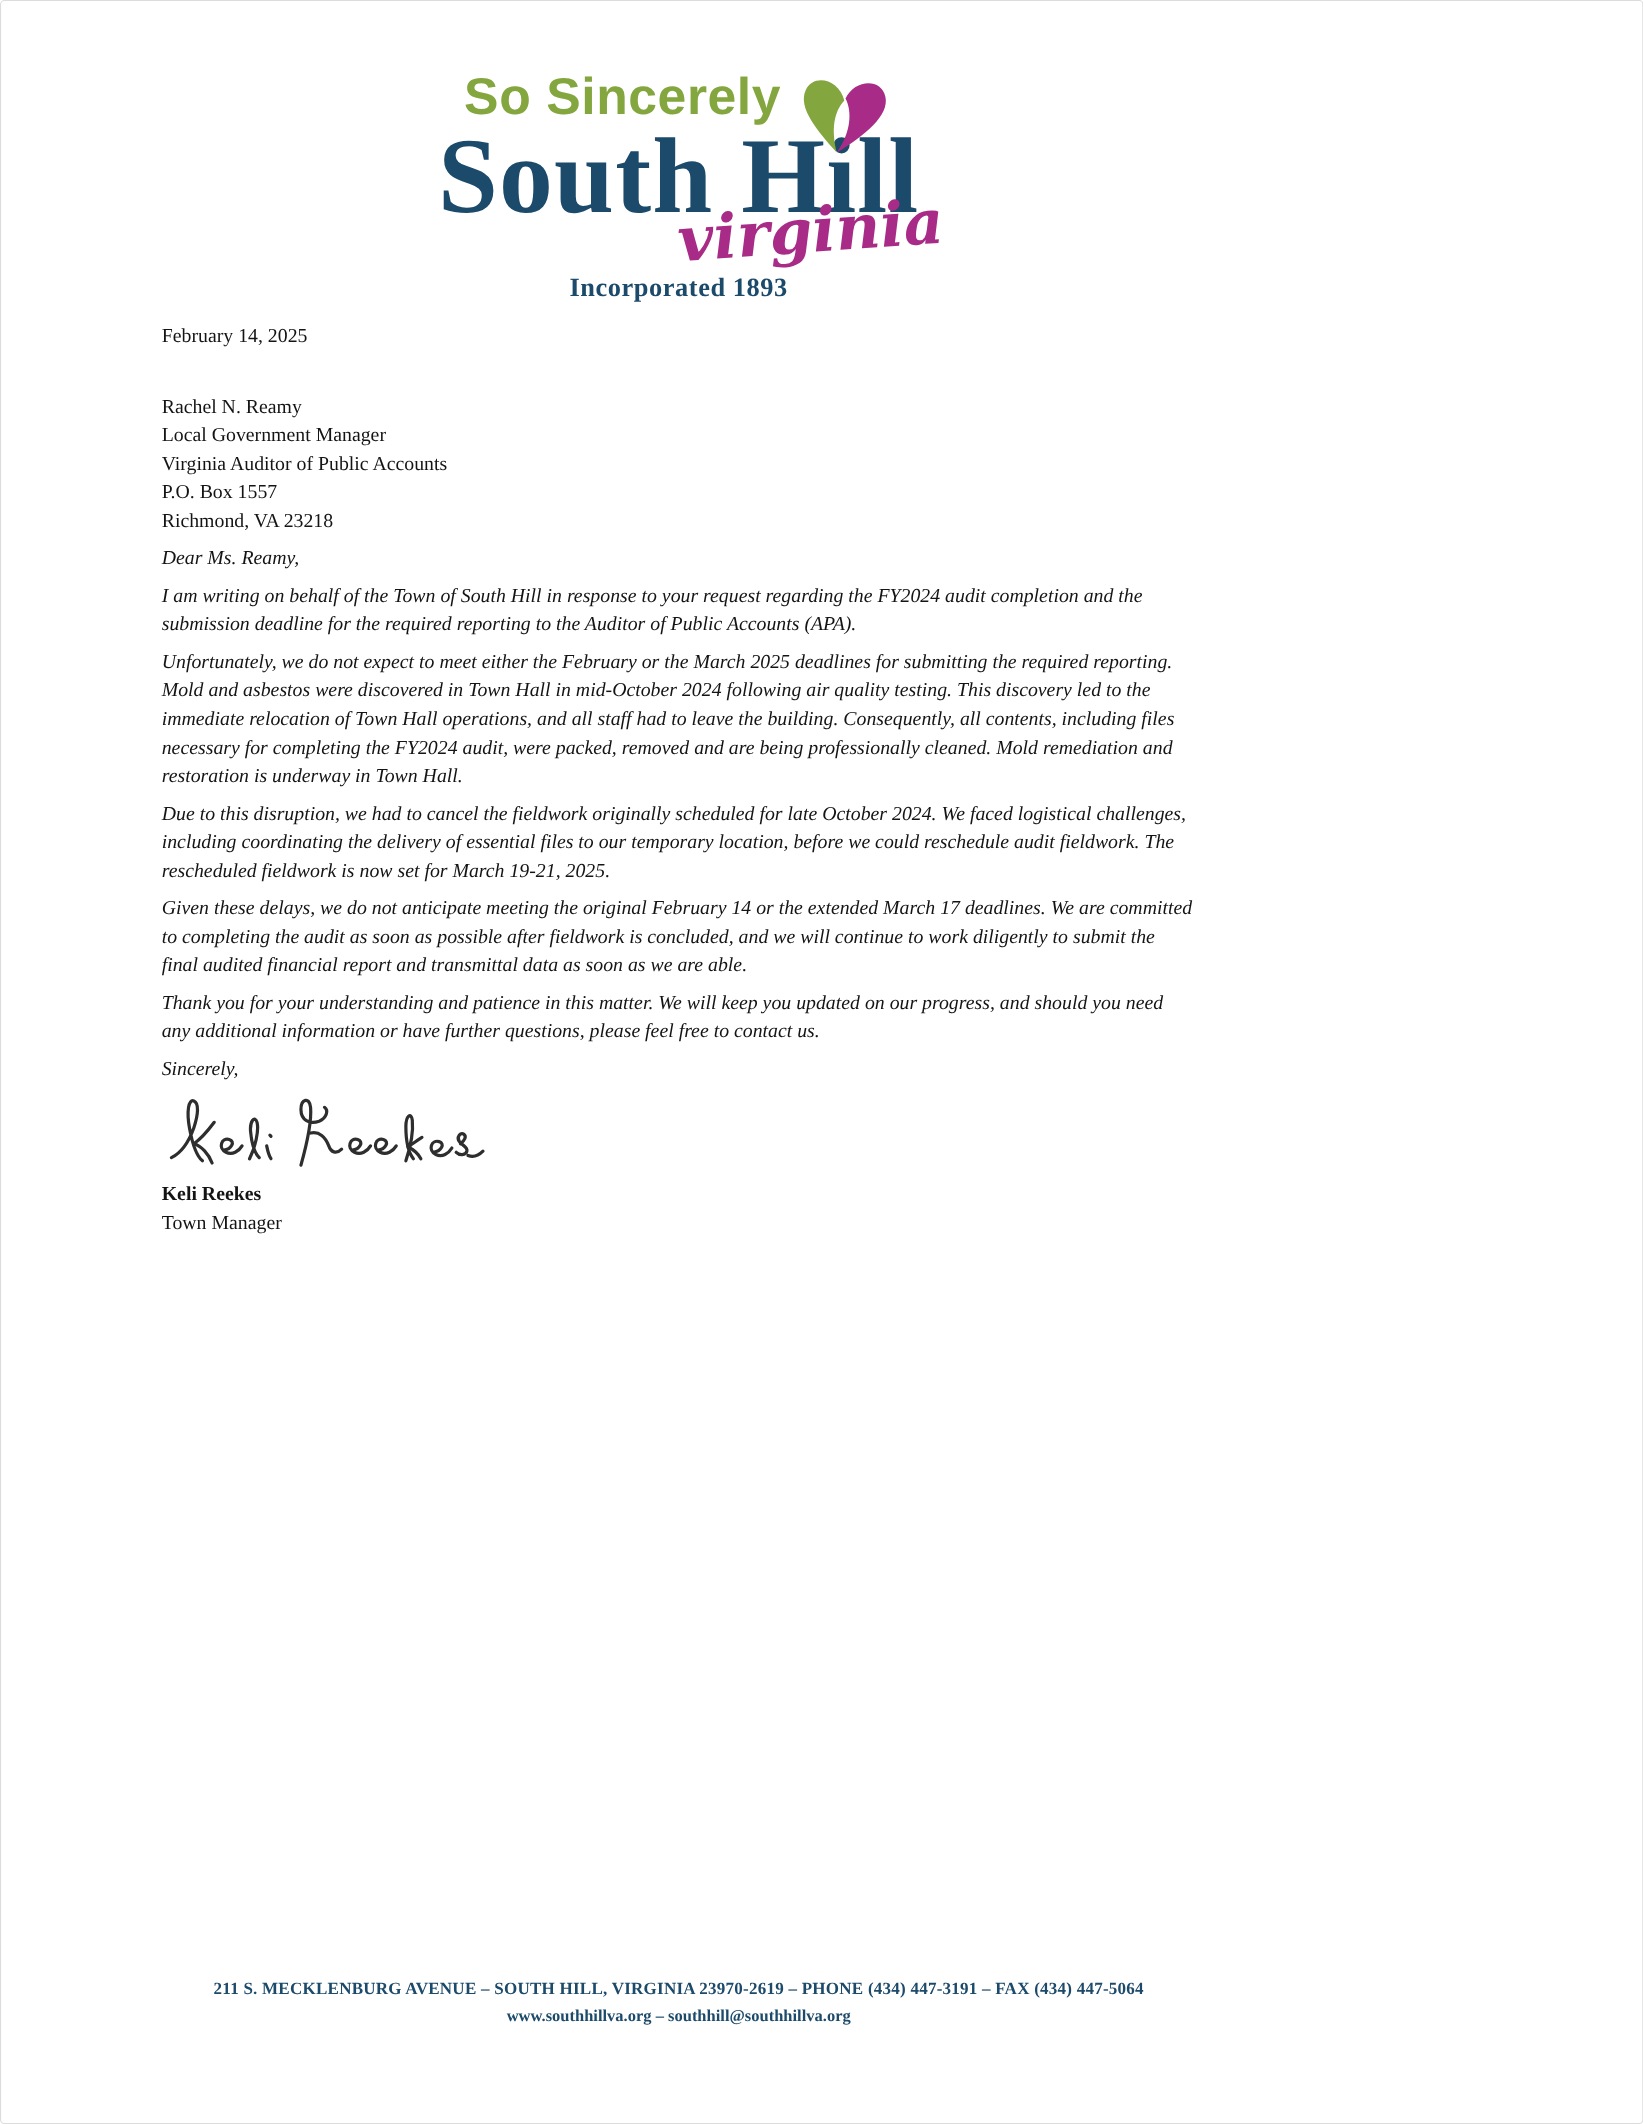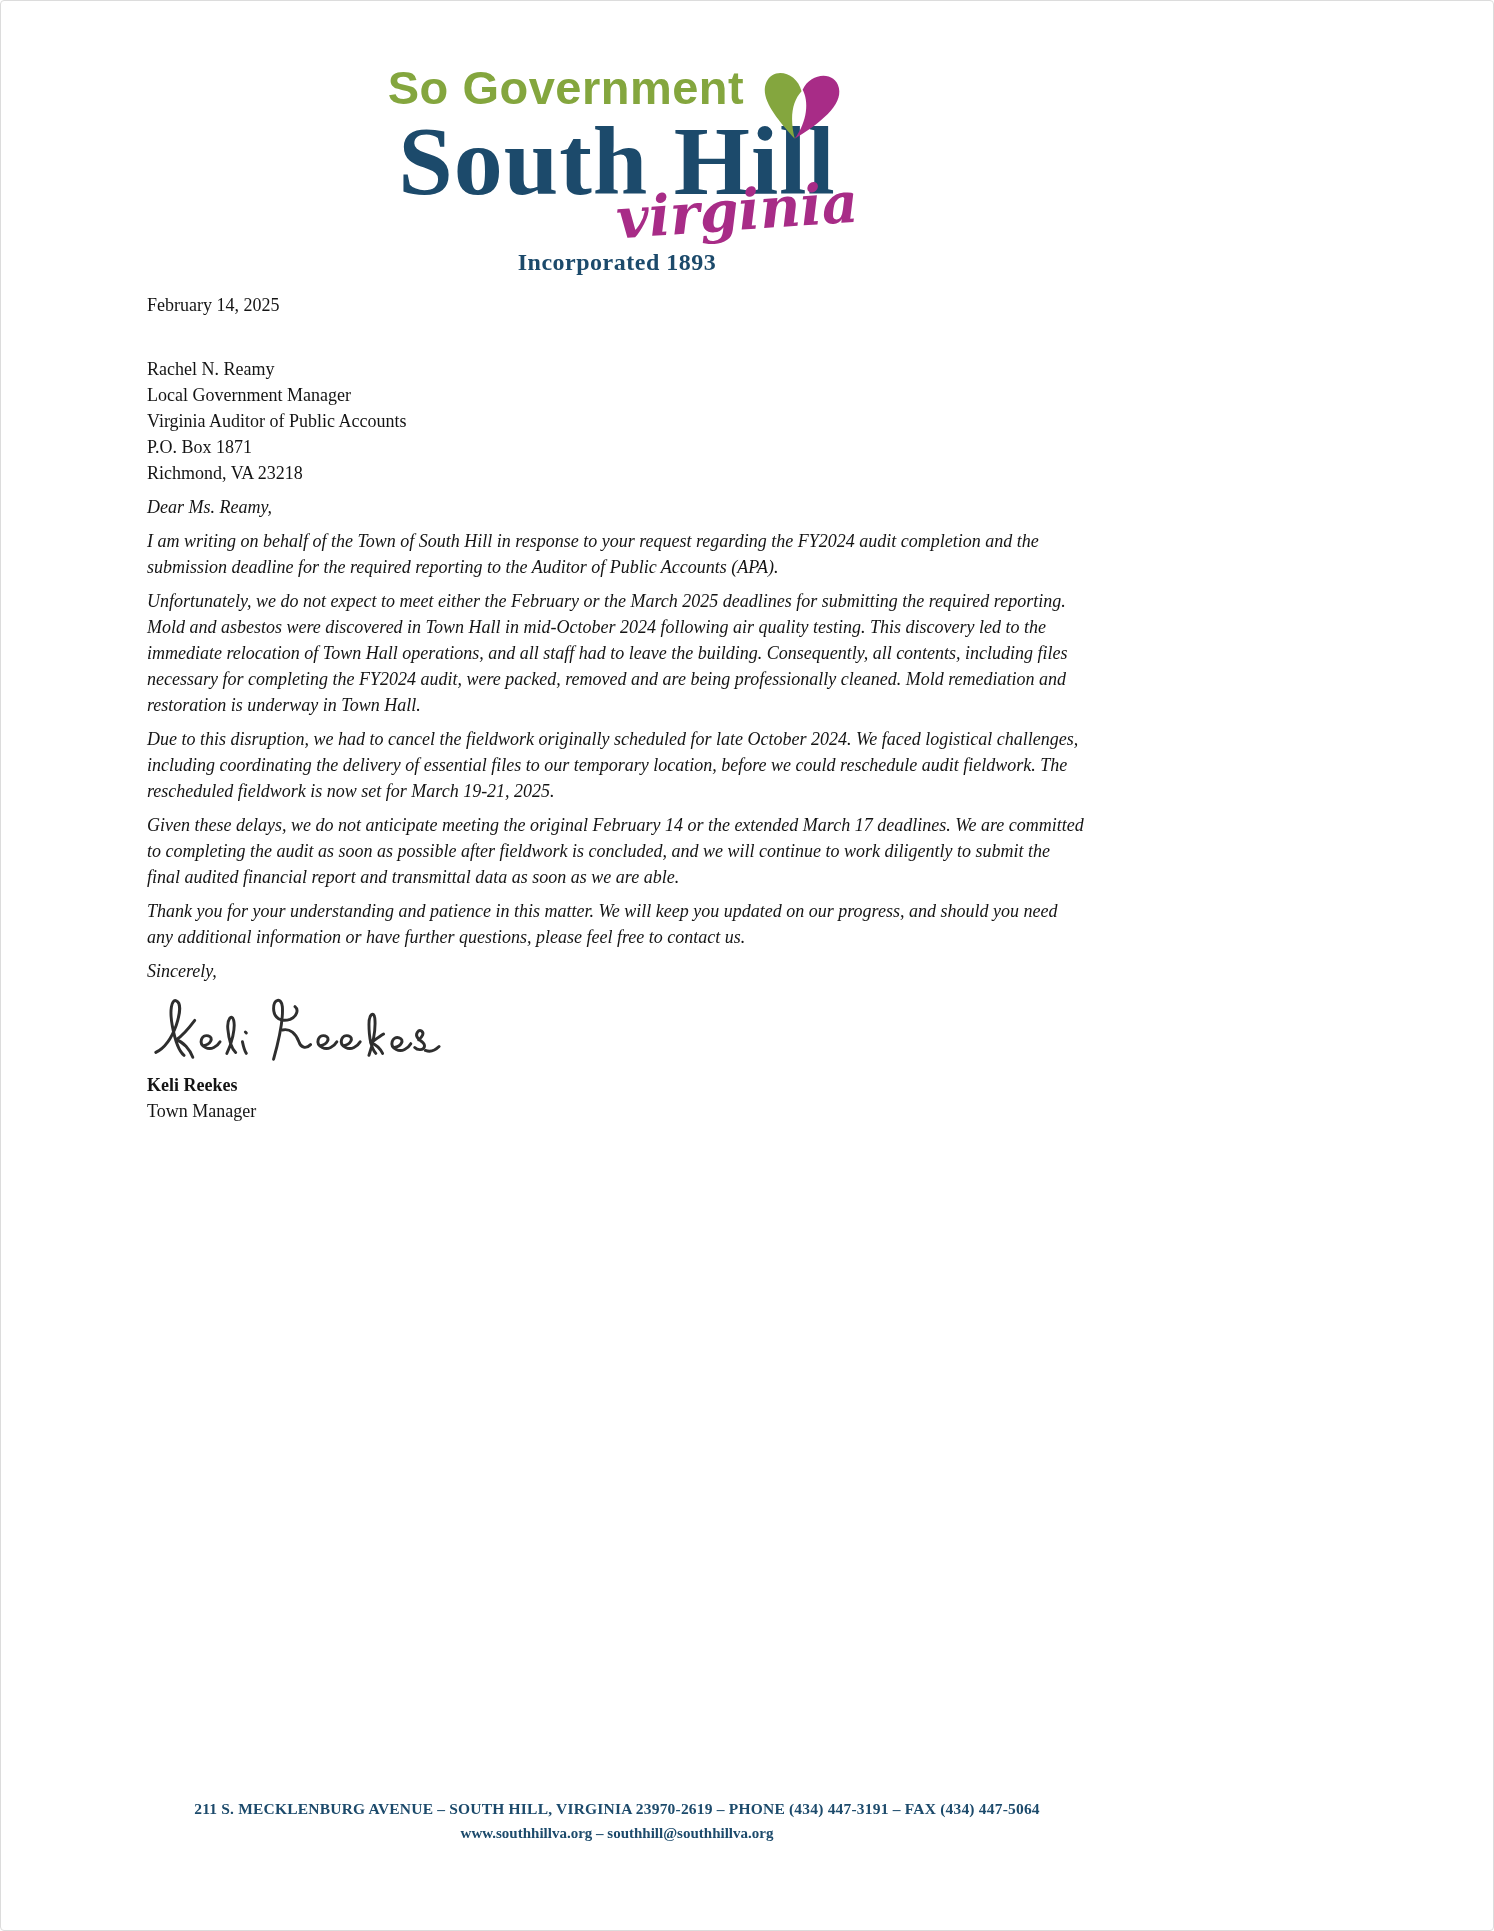--- a/index.html
+++ b/index.html
@@ -74,39 +74,39 @@
   .footer-line2 { font-size: 15px; margin-top: 7px; }
 </style>
 </head>
 <body>
 
 <div class="page">
   <div class="content">
 
     <header class="logo">
       <div class="logo-top">
-        <span class="tagline">So Government</span>
+        <span class="tagline">So Sincerely</span>
         <svg class="heart" viewBox="0 0 100 96" aria-hidden="true">
           <path style="fill:var(--magenta,#A82C87)" d="M51 30 C 58 10 84 6 90 24 C 96 42 74 64 48 84 C 60 63 59 42 51 30 Z"></path>
           <path style="fill:var(--green,#84A63E)" d="M50 32 C 43 12 17 8 11 26 C 5 44 26 64 48 84 C 40 62 41 44 50 32 Z"></path>
         </svg>
       </div>
       <div class="town-name">South Hill</div>
       <div class="state-script">virginia</div>
       <div class="incorporated">Incorporated 1893</div>
     </header>
 
     <main class="letter-body">
       <p class="date">February 14, 2025</p>
 
       <div class="recipient">
         <div class="addr-line">Rachel N. Reamy</div>
         <div class="addr-line">Local Government Manager</div>
         <div class="addr-line">Virginia Auditor of Public Accounts</div>
-        <div class="addr-line">P.O. Box 1871</div>
+        <div class="addr-line">P.O. Box 1557</div>
         <div class="addr-line">Richmond, VA 23218</div>
       </div>
 
       <p class="para">Dear Ms. Reamy,</p>
       <p class="para">I am writing on behalf of the Town of South Hill in response to your request regarding the FY2024 audit completion and the submission deadline for the required reporting to the Auditor of Public Accounts (APA).</p>
       <p class="para">Unfortunately, we do not expect to meet either the February or the March 2025 deadlines for submitting the required reporting. Mold and asbestos were discovered in Town Hall in mid-October 2024 following air quality testing. This discovery led to the immediate relocation of Town Hall operations, and all staff had to leave the building. Consequently, all contents, including files necessary for completing the FY2024 audit, were packed, removed and are being professionally cleaned. Mold remediation and restoration is underway in Town Hall.</p>
       <p class="para">Due to this disruption, we had to cancel the fieldwork originally scheduled for late October 2024. We faced logistical challenges, including coordinating the delivery of essential files to our temporary location, before we could reschedule audit fieldwork. The rescheduled fieldwork is now set for March 19-21, 2025.</p>
       <p class="para">Given these delays, we do not anticipate meeting the original February 14 or the extended March 17 deadlines. We are committed to completing the audit as soon as possible after fieldwork is concluded, and we will continue to work diligently to submit the final audited financial report and transmittal data as soon as we are able.</p>
       <p class="para">Thank you for your understanding and patience in this matter. We will keep you updated on our progress, and should you need any additional information or have further questions, please feel free to contact us.</p>
       <p class="para">Sincerely,</p>

